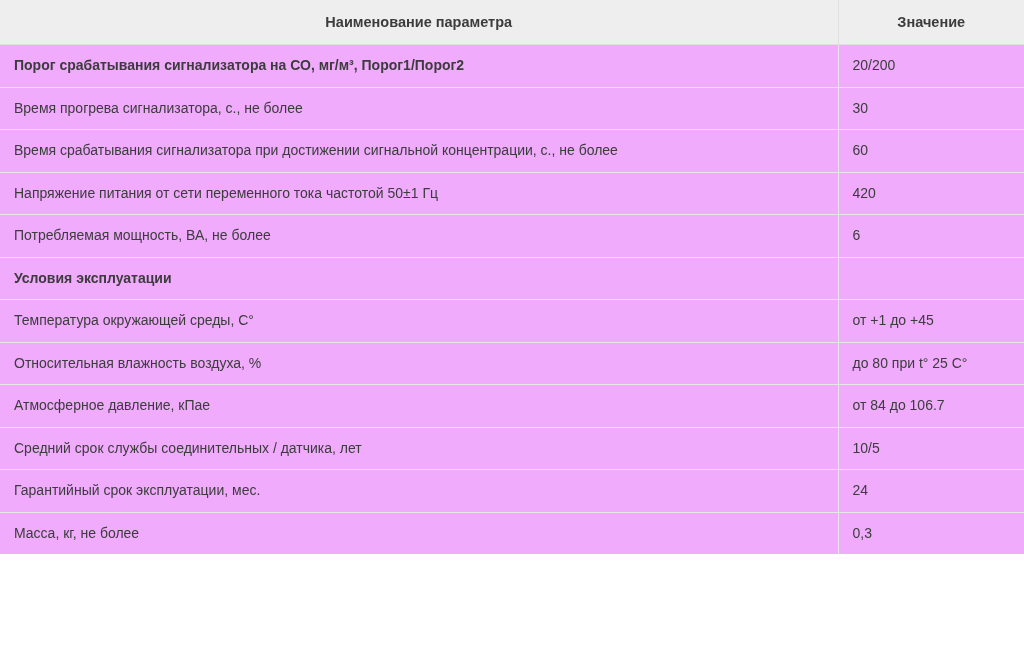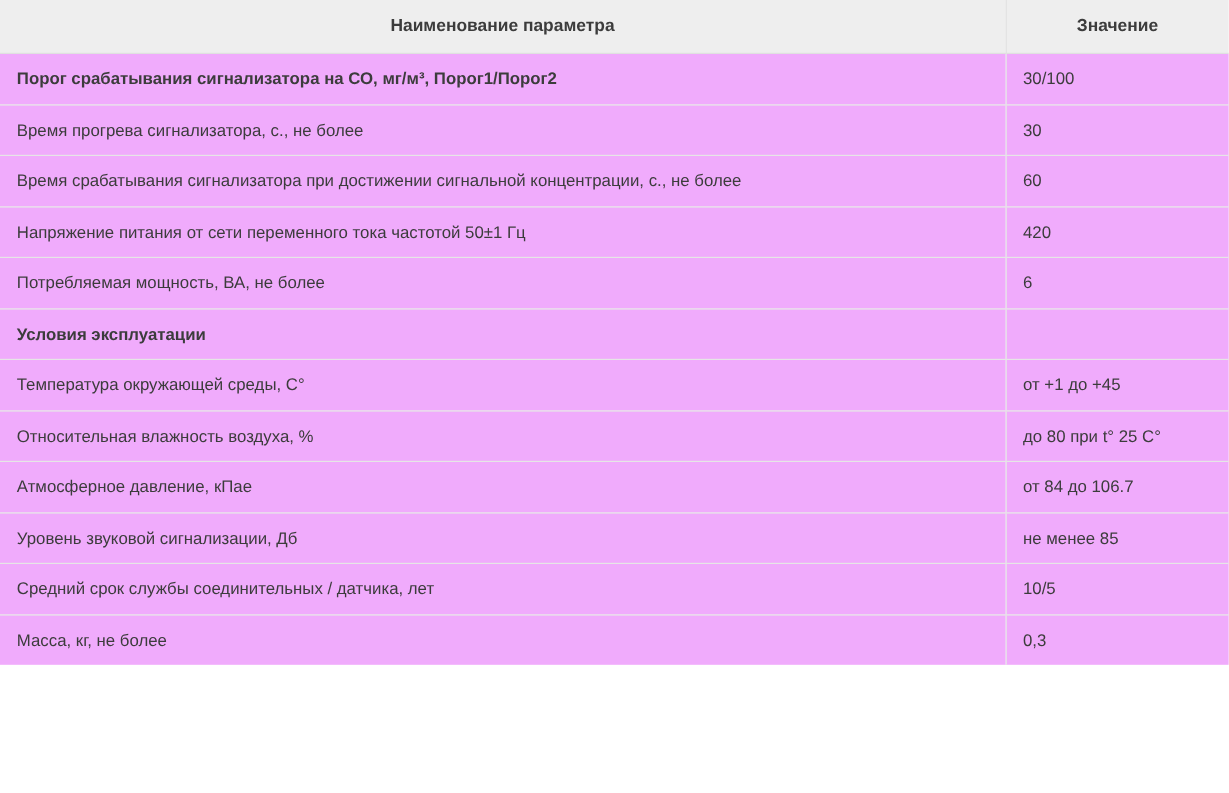--- a/index.html
+++ b/index.html
@@ -63,21 +63,21 @@
   </colgroup>
   <thead>
     <tr>
       <th class="th-param">Наименование параметра</th>
       <th class="th-value">Значение</th>
     </tr>
   </thead>
   <tbody id="table-body">
       <tr>
         <td class="param bold">Порог срабатывания сигнализатора на СО, мг/м³, Порог1/Порог2</td>
-        <td class="value">30/100</td>
+        <td class="value">20/200</td>
       </tr>
       <tr>
         <td class="param">Время прогрева сигнализатора, с., не более</td>
         <td class="value">30</td>
       </tr>
       <tr>
         <td class="param">Время срабатывания сигнализатора при достижении сигнальной концентрации, с., не более</td>
         <td class="value">60</td>
       </tr>
       <tr>
@@ -98,25 +98,25 @@
       </tr>
       <tr>
         <td class="param indent">Относительная влажность воздуха, %</td>
         <td class="value">до 80 при t° 25 C°</td>
       </tr>
       <tr>
         <td class="param indent">Атмосферное давление, кПае</td>
         <td class="value">от 84 до 106.7</td>
       </tr>
       <tr>
-        <td class="param">Уровень звуковой сигнализации, Дб</td>
-        <td class="value">не менее 85</td>
+        <td class="param">Средний срок службы соединительных / датчика, лет</td>
+        <td class="value">10/5</td>
       </tr>
       <tr>
-        <td class="param">Средний срок службы соединительных / датчика, лет</td>
-        <td class="value">10/5</td>
+        <td class="param">Гарантийный срок эксплуатации, мес.</td>
+        <td class="value">24</td>
       </tr>
       <tr>
         <td class="param">Масса, кг, не более</td>
         <td class="value">0,3</td>
       </tr>
     </tbody>
 </table>
 
 </body></html>

